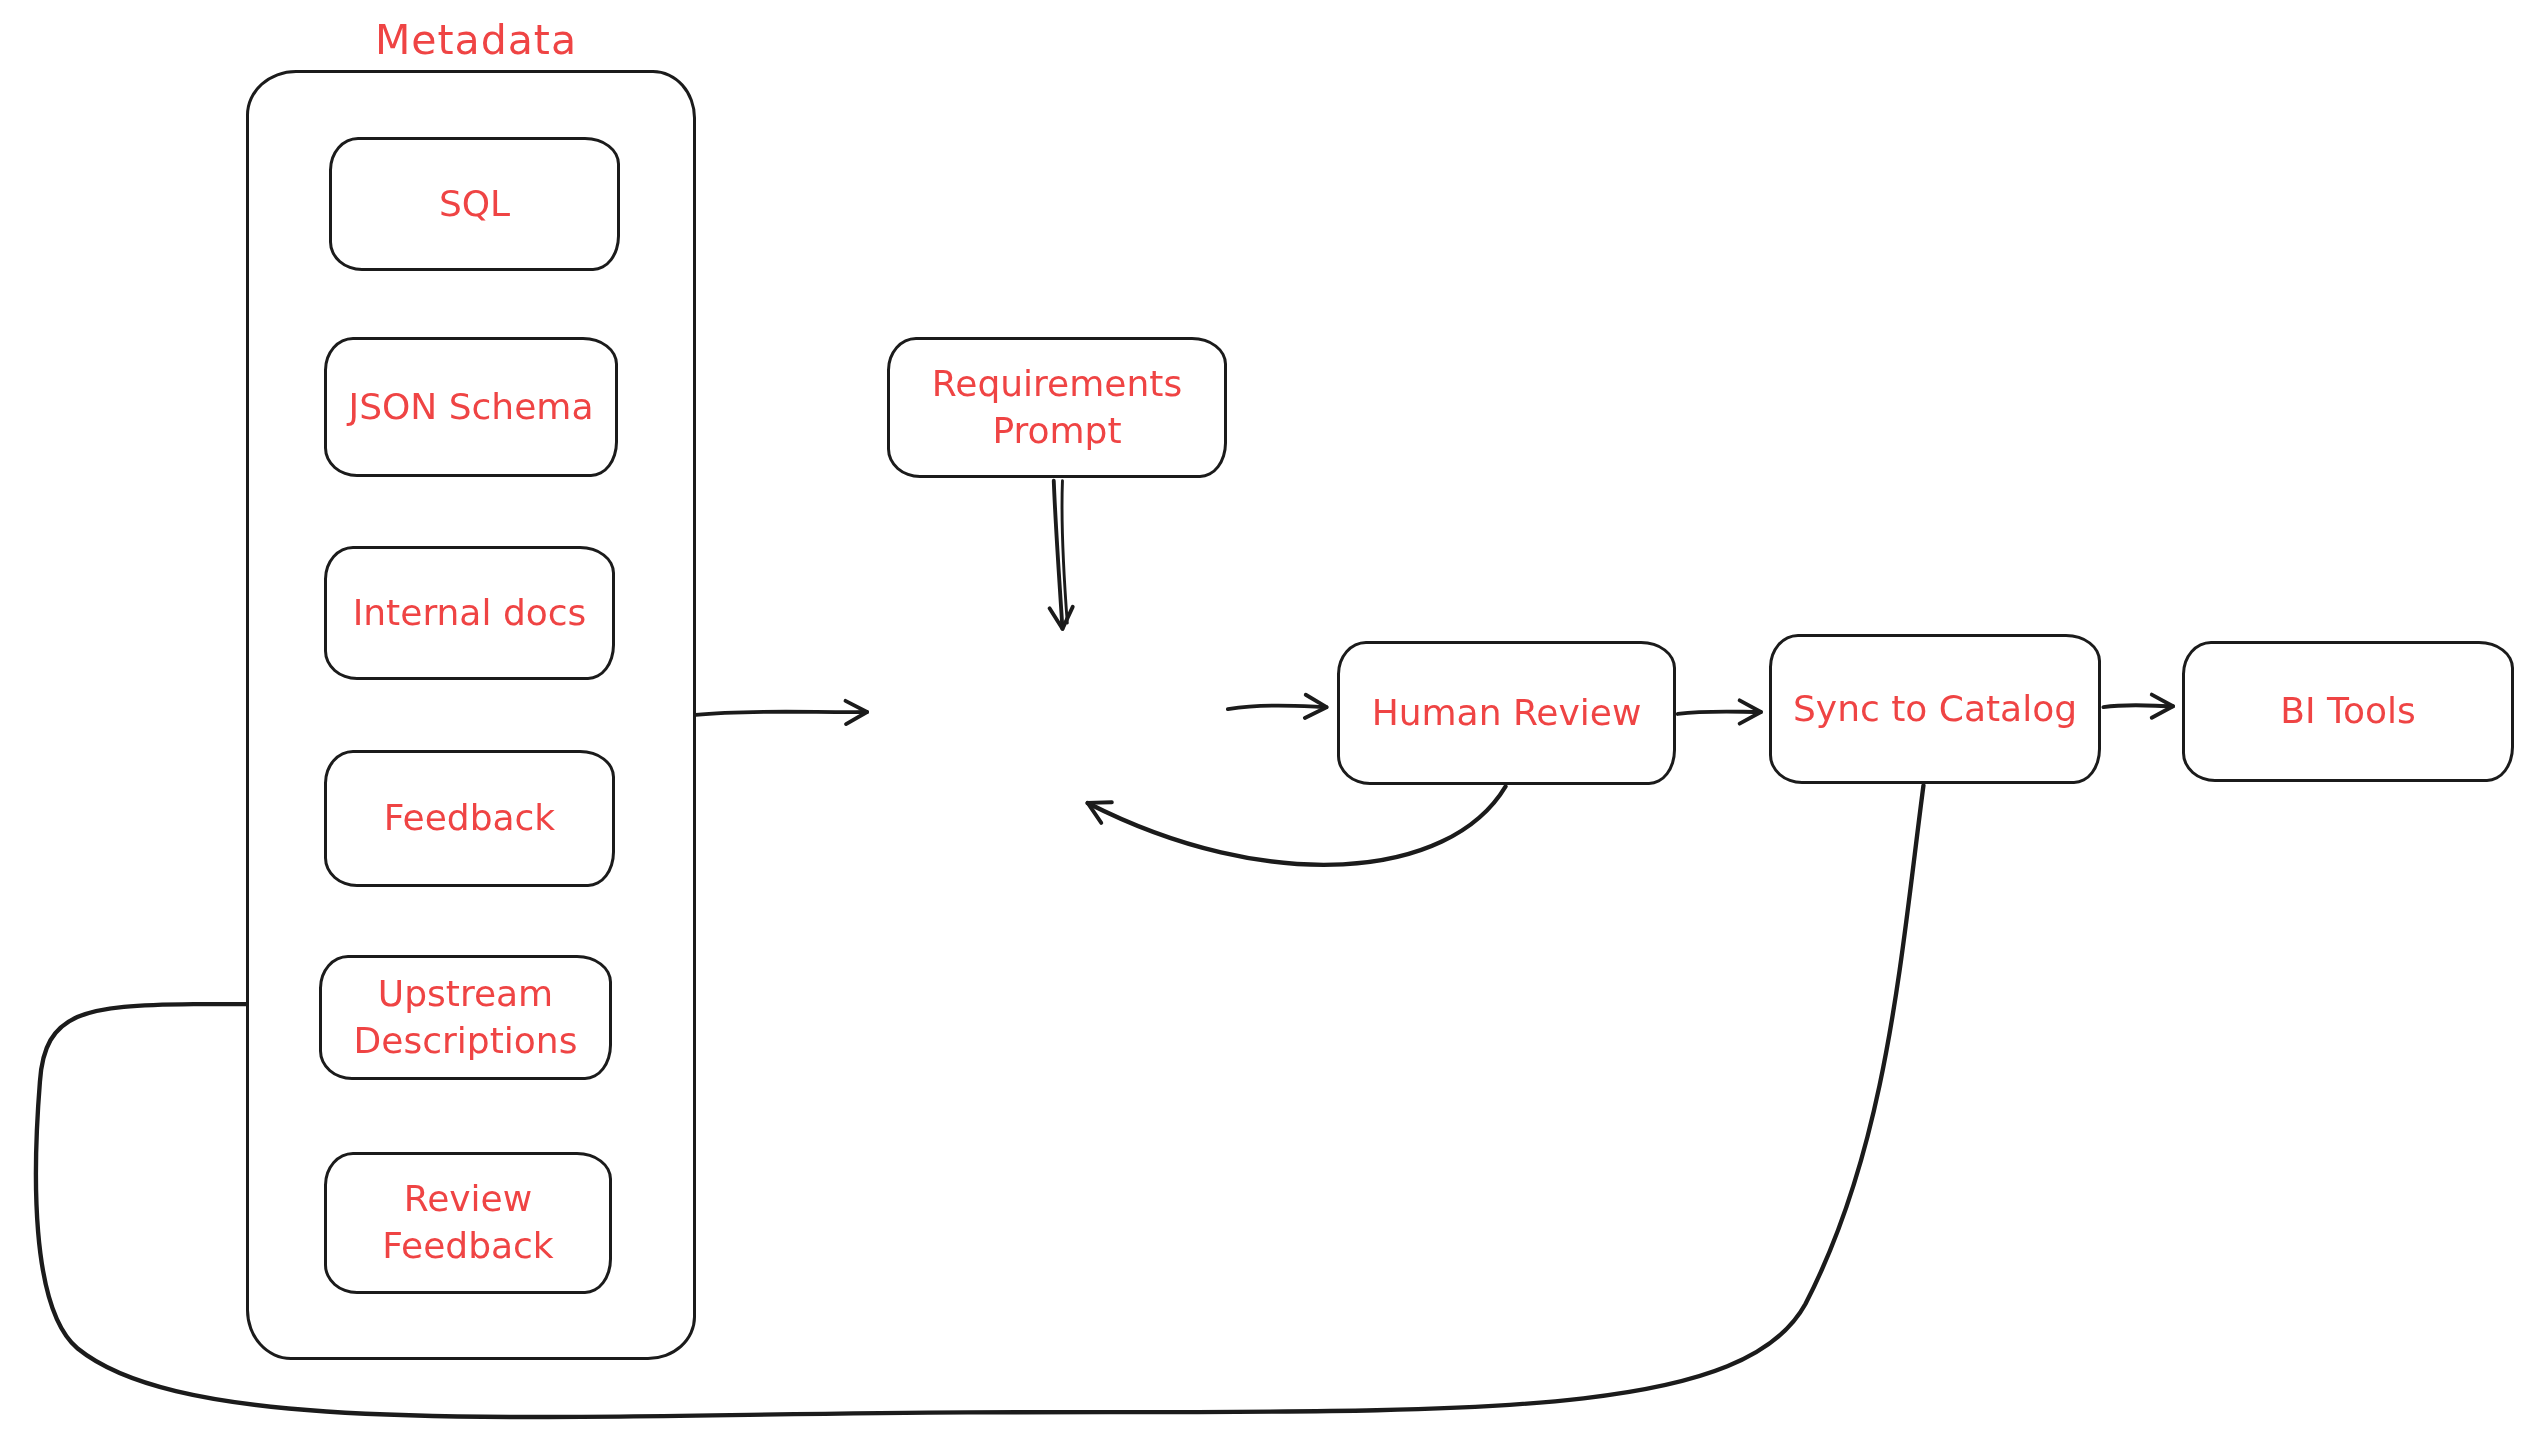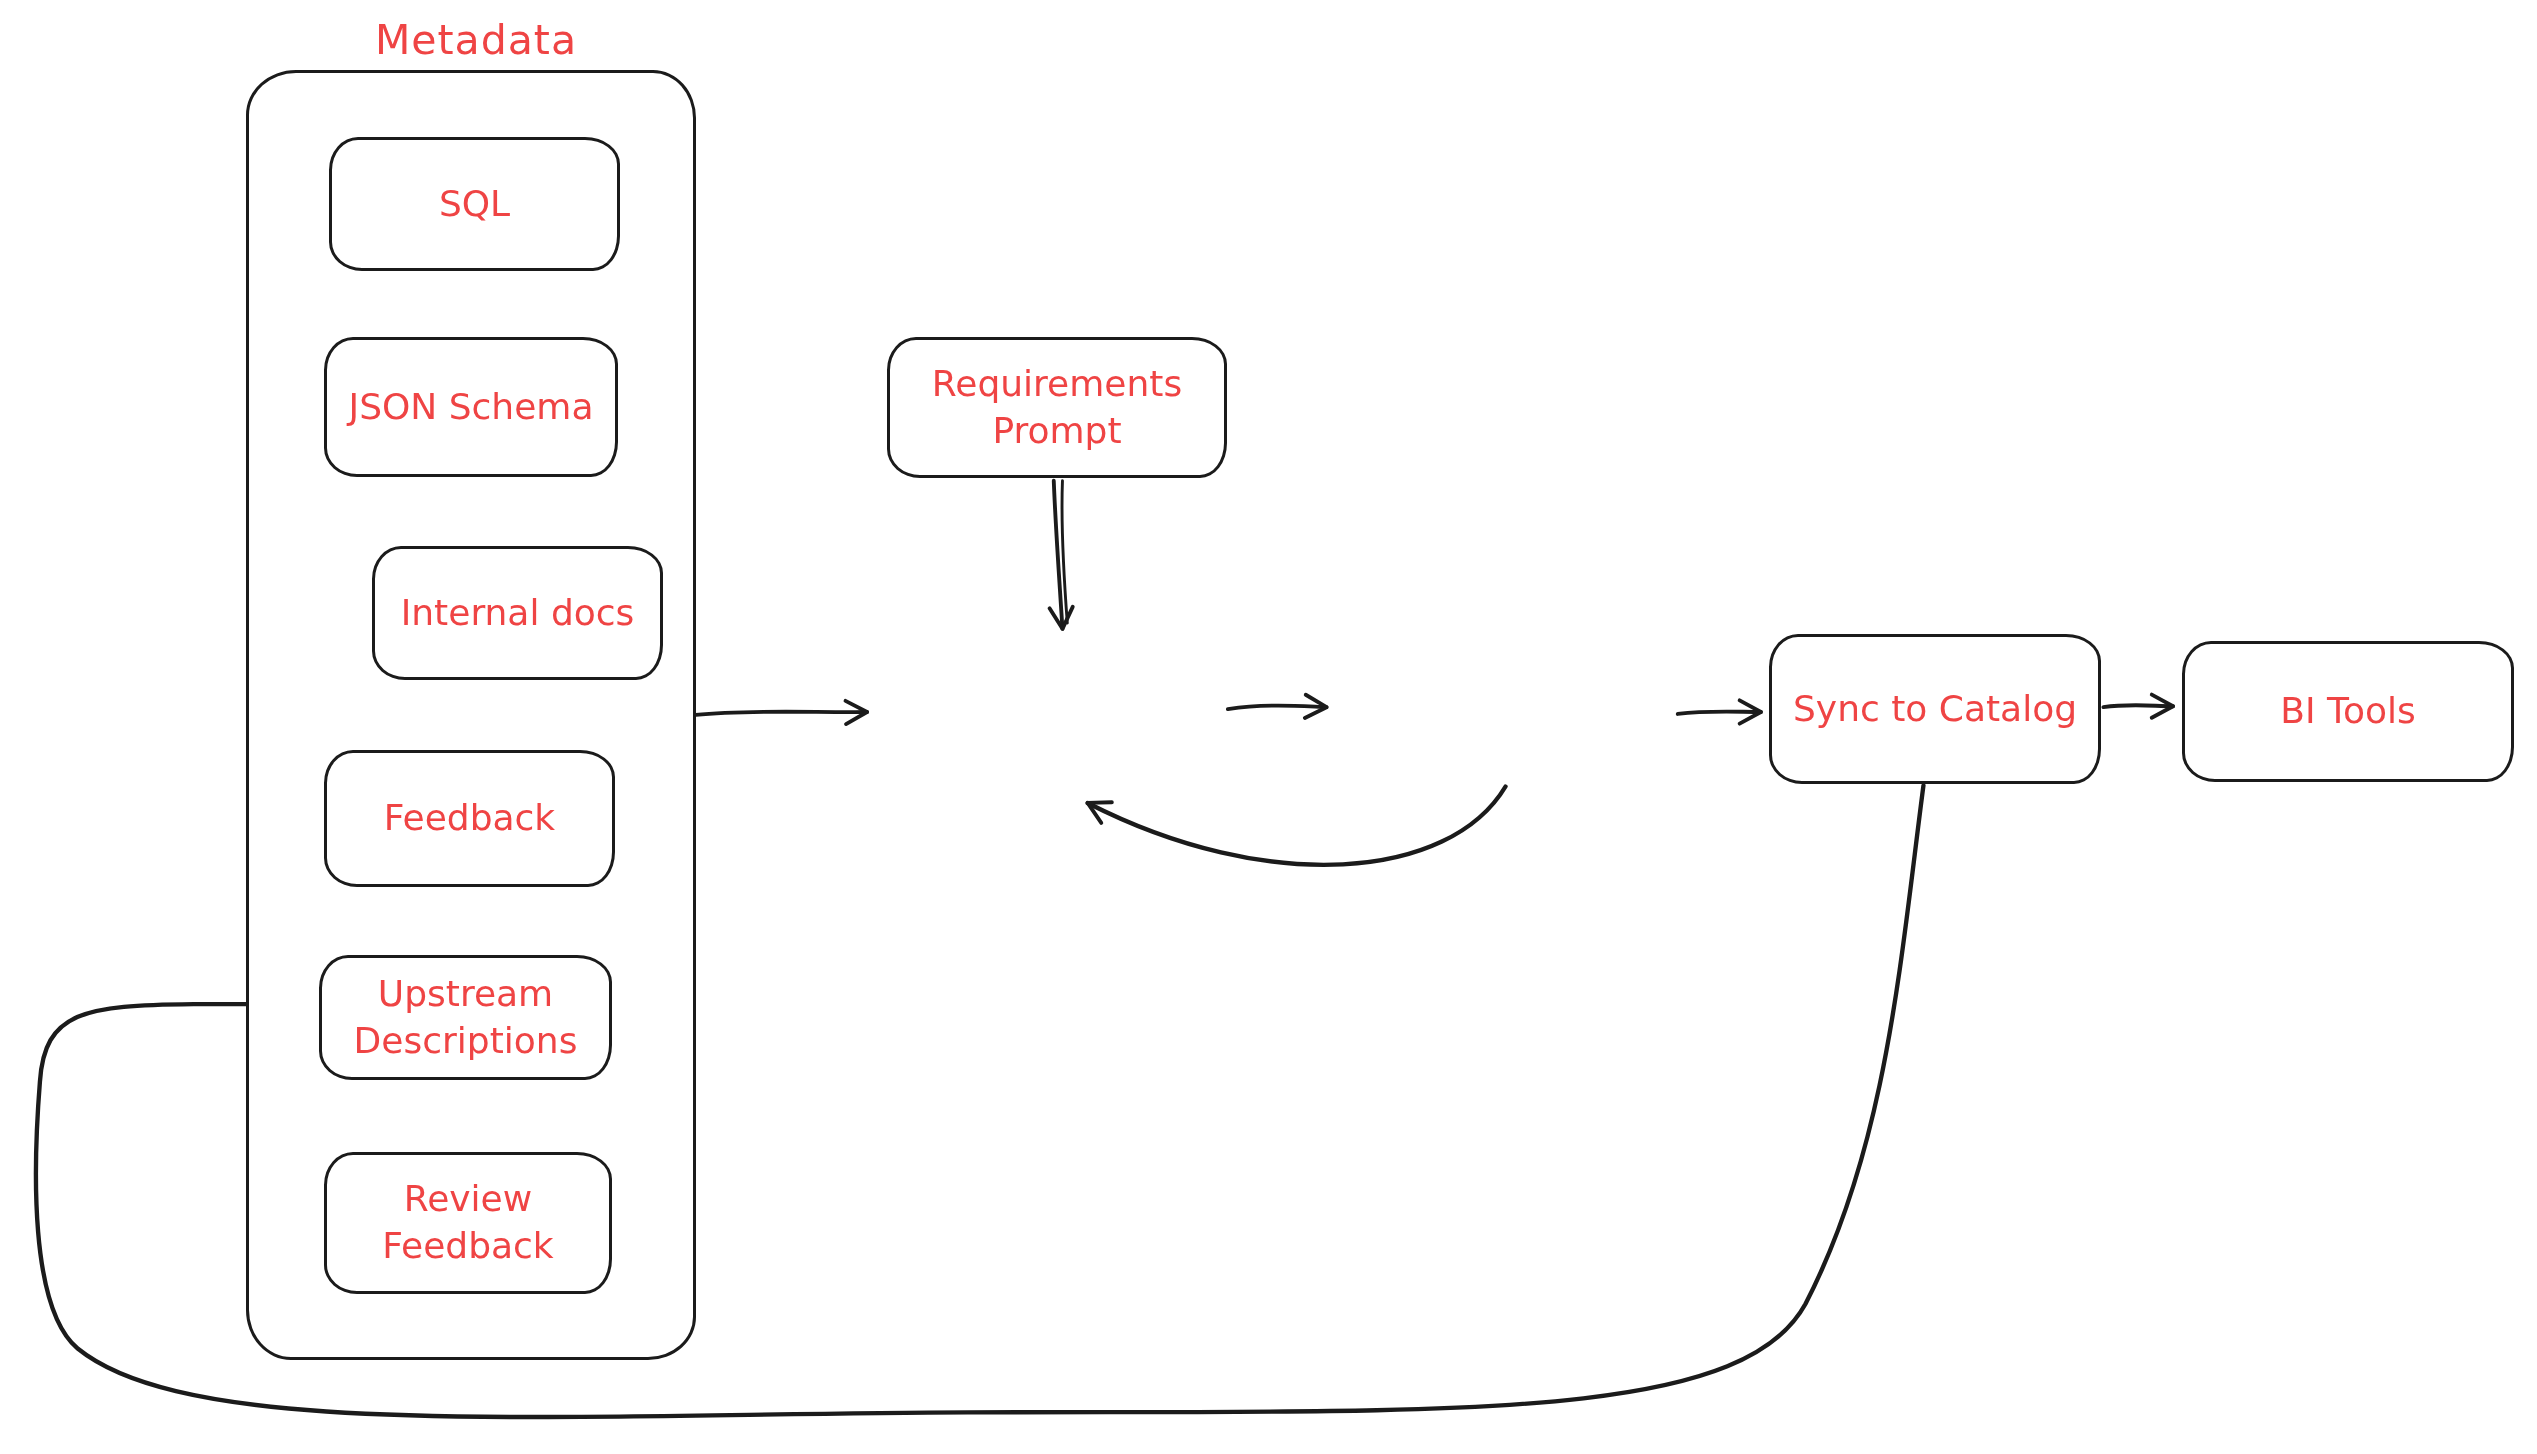--- a/index.html
+++ b/index.html
@@ -80,33 +80,34 @@
   </svg>
 
   <div class="group-label" style="left:331px; top:15.5px; width:290px;">Metadata</div>
 
   <div class="group-frame" style="left:246px; top:70px; width:450px; height:1290px;"></div>
 
   <div class="node" style="left:329px; top:137px; width:291px; height:134px;">SQL</div>
 
   <div class="node" style="left:324px; top:337px; width:294px; height:140px;">JSON Schema</div>
 
-  <div class="node" style="left:324px; top:546px; width:291px; height:134px;margin-left:48px;">Internal docs</div>
+  <div class="node" style="left:324px; top:546px; width:291px; height:134px;">Internal docs</div>
 
   <div class="node" style="left:324px; top:750px; width:291px; height:137px;">Feedback</div>
 
   <div class="node" style="left:319px; top:955px; width:293px; height:125px;">Upstream
 Descriptions</div>
 
   <div class="node" style="left:324px; top:1152px; width:288px; height:142px;">Review
 Feedback</div>
 
   <div class="node" style="left:887px; top:337px; width:340px; height:141px;">Requirements
 Prompt</div>
 
 
+  <div class="node" style="left:1337px; top:641px; width:339px; height:144px;">Human Review</div>
 
   <div class="node" style="left:1769px; top:634px; width:332px; height:150px;">Sync to Catalog</div>
 
   <div class="node" style="left:2182px; top:641px; width:332px; height:141px;">BI Tools</div>
 
 </div>
 
 
 </body></html>

